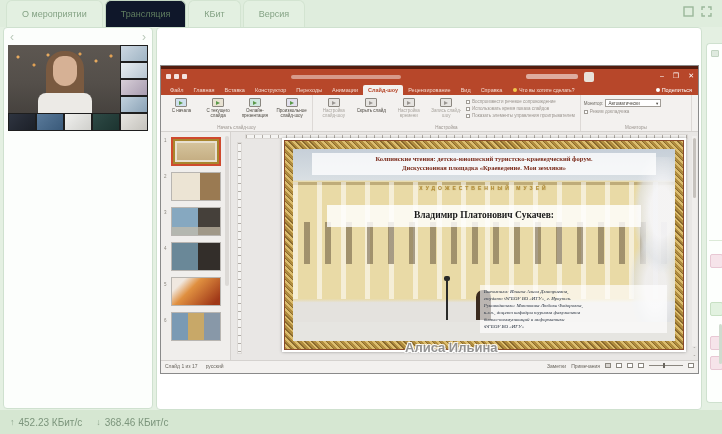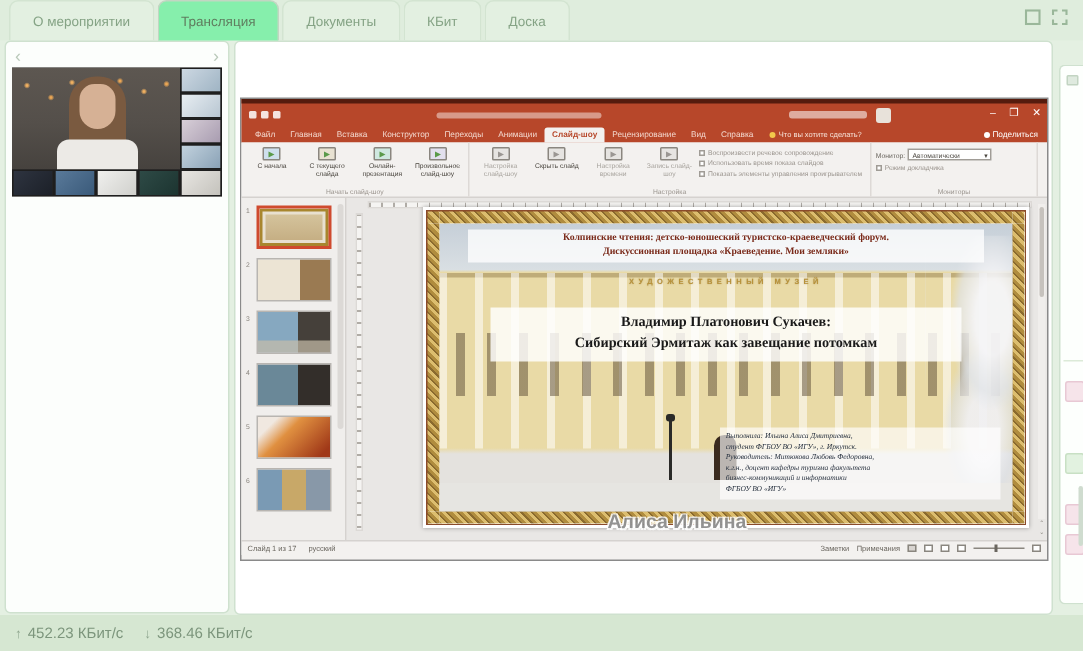--- a/index.html
+++ b/index.html
@@ -6,21 +6,21 @@
   html,body { width:722px; height:434px; overflow:hidden; }
   body { font-family:"Liberation Sans", sans-serif; background:#e4f0e2; }
   .screen { position:relative; width:722px; height:434px; background:#e4f0e2; }
 
   
   .tabbar { position:absolute; left:0; top:0; width:722px; height:27px; background:#dfeddd; }
   .tabs { position:absolute; left:6px; top:0; height:27px; display:flex; align-items:stretch; }
   .tab { display:flex; align-items:center; padding:0 15px; font-size:9px; color:#85a385;
          border:1px solid #d3e4d1; border-bottom:none; border-radius:6px 6px 0 0; margin-right:2px;
          background:#e3f0e1; cursor:default; white-space:nowrap; }
-  .tab.active { background:#86efac; color:#5f7d5f; border-color:#c2d6c2; position:relative; z-index:2; }
+  .tab.active { background:#0f172a; color:#5f7d5f; border-color:#c2d6c2; position:relative; z-index:2; }
   .win-icons { position:absolute; right:10px; top:6px; display:flex; gap:7px; }
   .win-icons svg { display:block; }
 
   
   .left-panel { position:absolute; left:3px; top:27px; width:150px; height:382px;
                 background:#fcfefc; border:1px solid #cfe1cf; border-radius:4px; }
   .vp-arrow { position:absolute; top:4px; font-size:12px; color:#b9c9b9; line-height:10px; cursor:pointer; }
   .vp-prev { left:6px; } .vp-next { right:6px; }
   .video-box { position:absolute; left:4px; top:17px; width:140px; height:86px; background:#2d2c2b; overflow:hidden; }
   .v-main { position:absolute; left:0; top:0; width:112px; height:68px;
@@ -178,23 +178,22 @@
 </style>
 </head>
 <body>
 
 <div class="screen">
 
   <div class="tabbar">
     <div class="tabs">
       <div class="tab">О мероприятии</div>
       <div class="tab active">Трансляция</div>
-      <div class="tab">Документы</div>
       <div class="tab">КБит</div>
-      <div class="tab">Доска</div>
+      <div class="tab">Версия</div>
     </div>
     <div class="win-icons">
       <span>
         <svg width="11" height="11" viewBox="0 0 11 11">
             <rect x="1" y="1" width="9" height="9" fill="none" stroke="#9ab79a" stroke-width="1.4"></rect>
           </svg>
       </span>
       <span>
         <svg width="11" height="11" viewBox="0 0 11 11" fill="none" stroke="#9ab79a" stroke-width="1.4">
           <path d="M1 4 V1 H4"></path>
@@ -379,21 +378,20 @@
                 <div class="tree"></div>
                 <div class="snow-ground"></div>
               </div>
               <div class="ov-header">
                 <div>Колпинские чтения: детско-юношеский туристско-краеведческий форум.</div>
                 <div>Дискуссионная площадка «Краеведение. Мои земляки»</div>
               </div>
               <div class="ov-sign">ХУДОЖЕСТВЕННЫЙ  МУЗЕЙ</div>
               <div class="ov-title">
                 <div>Владимир Платонович Сукачев:</div>
-                <div>Сибирский Эрмитаж как завещание потомкам</div>
               </div>
               <div class="ov-credits">
                 <div>Выполнила: Ильина Алиса Дмитриевна,</div>
                 <div>студент ФГБОУ ВО «ИГУ», г. Иркутск.</div>
                 <div>Руководитель: Митюкова Любовь Федоровна,</div>
                 <div>к.г.н., доцент кафедры туризма факультета</div>
                 <div>бизнес-коммуникаций и информатики</div>
                 <div>ФГБОУ ВО «ИГУ»</div>
               </div>
             </div>

